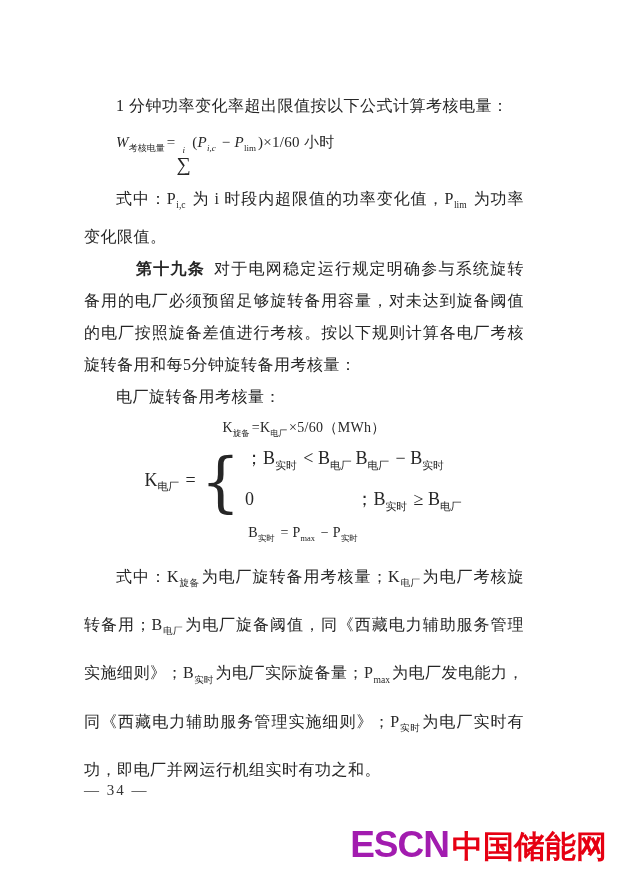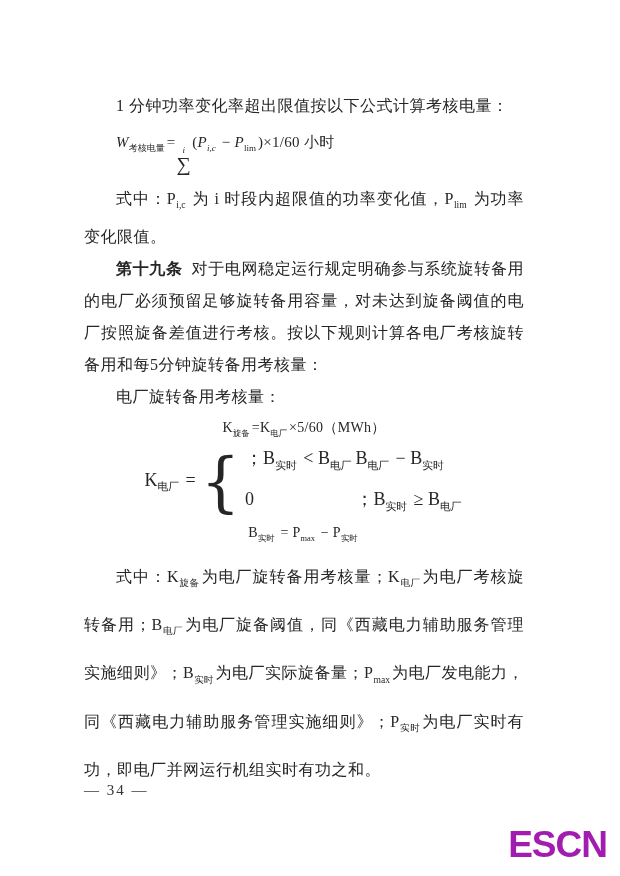--- a/index.html
+++ b/index.html
@@ -13,21 +13,21 @@
   }
   .page { padding: 90px 96px 0 84px; }
 
   .para {
     font-size: 16px;
     letter-spacing: 0.5px;
     line-height: 32px;
     text-align: justify;
   }
   .indent { text-indent: 2em; }
-  .heading-bold { font-weight: bold; margin-right: 9px; }
+  .heading-bold { font-weight: bold; margin-right: 9px; margin-left: 20px; }
 
   
   .it { font-style: italic; }
   .fsub {
     font-size: 0.6em;
     vertical-align: -0.45em;
     letter-spacing: 0;
     margin-right: 2px;
   }
 
@@ -146,13 +146,14 @@
   <div class="formula-center"><span>B</span><span class="fsub">实时</span><span> = </span><span>P</span><span class="fsub">max</span><span> − </span><span>P</span><span class="fsub">实时</span></div>
 
   <p class="para-exp indent"><span>式中：</span><span>K</span><span class="fsub">旋备</span><span>为电厂旋转备用考核量；</span><span>K</span><span class="fsub">电厂</span><span>为电厂考核旋转备用；</span><span>B</span><span class="fsub">电厂</span><span>为电厂旋备阈值，同《西藏电力辅助服务管理实施细则》；</span><span>B</span><span class="fsub">实时</span><span>为电厂实际旋备量；</span><span>P</span><span class="fsub">max</span><span>为电厂发电能力，同《西藏电力辅助服务管理实施细则》；</span><span>P</span><span class="fsub">实时</span><span>为电厂实时有功，即电厂并网运行机组实时有功之和。</span></p>
 
 </div>
 
 <div class="page-number">— 34 —</div>
 
 <div class="logo">
   <span class="logo-en" style="color: #a21caf; margin-left: 22px;">ESCN</span>
+  <span class="logo-cn" style="color: rgb(230, 0, 18);">中国储能网</span>
 </div>
 
 </body></html>

